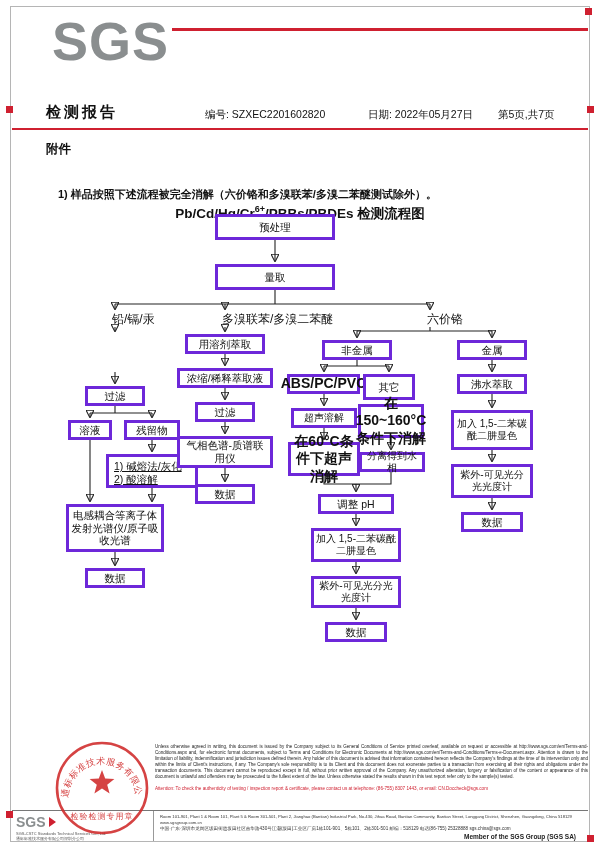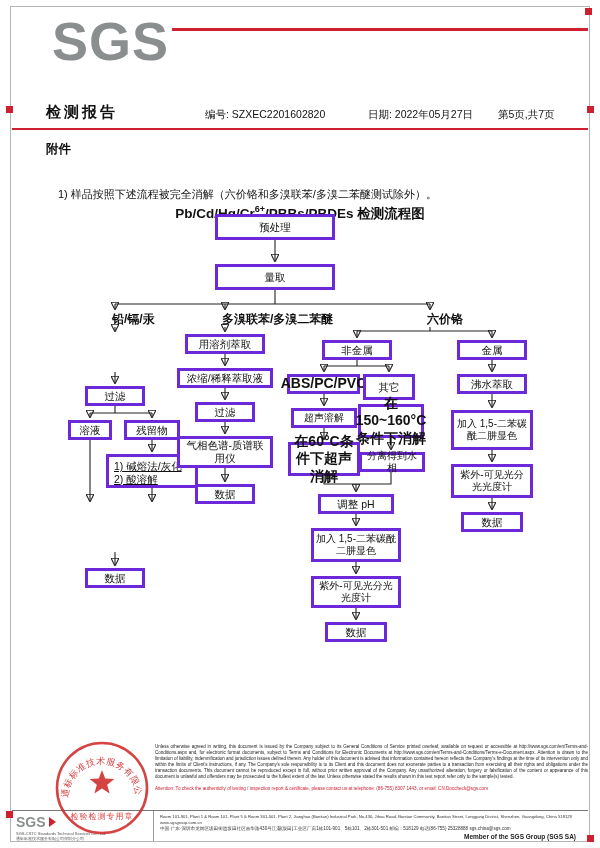--- a/index.html
+++ b/index.html
@@ -18,34 +18,34 @@
   .top-redline { position:absolute; top:28px; left:172px; right:12px; height:2.5px; background:#cf2030; }
   .report-title { position:absolute; left:46px; top:103px; font-size:15px; font-weight:bold; letter-spacing:3px; }
   .hdr-no   { position:absolute; left:205px; top:108px; font-size:10.5px; }
   .hdr-date { position:absolute; left:368px; top:108px; font-size:10.5px; }
   .hdr-page { position:absolute; left:498px; top:108px; font-size:10.5px; }
   .hdr-redline { position:absolute; top:128px; left:12px; right:12px; height:1.8px; background:#cf2030; }
   .attachment { position:absolute; left:46px; top:141px; font-size:12.5px; font-weight:bold; }
   .doc-title { position:absolute; left:0; top:156px; width:100%; text-align:center;
                font-size:13.5px; font-weight:bold;margin-top:48px; }
   .doc-title sup { font-size:9px; }
-  .note { position:absolute; left:58px; top:187px; font-size:11px; }
+  .note { position:absolute; left:58px; top:187px; font-size:11px;font-weight:bold; }
 
   
   .fc { position:absolute; left:40px; top:212px; width:520px; height:436px; }
   .fc-lines { position:absolute; left:0; top:0; }
   .fc-lines path { stroke:#222; stroke-width:1.1; fill:none; }
   .nb { position:absolute; border:3px solid #6d28d9; background:#fff;
         display:flex; align-items:center; justify-content:center;
         text-align:center; font-size:10.5px; line-height:1.22; padding:1px 2px; }
   .nb.small { font-size:10px; }
   .nb.tiny  { font-size:14px;font-weight:bold; }
   .nb.listbox { display:block; text-align:left; padding:3px 2px 0 5px;text-decoration:underline; }
   .nb.listbox span { display:block; }
-  .nl { position:absolute; font-weight:bold; font-size:12px; white-space:nowrap; }
+  .nl { position:absolute; font-weight:normal; font-size:12px; white-space:nowrap; }
 
   
   .stamp { position:absolute; left:42px; top:733px; opacity:.88; z-index:5; }
   .terms { position:absolute; left:155px; top:744px; width:433px;
            font-size:4.5px; line-height:1.32; color:#222; text-align:justify; }
   .attention { position:absolute; left:155px; top:786px; width:433px;
                font-size:4.6px; line-height:1.3; color:#cf2030; }
   .footer-strip { position:absolute; left:12px; right:12px; top:810px; height:31px;
                   border-top:1px solid #777; display:flex; align-items:stretch; }
   .mini-block { width:142px; border-right:1px solid #999; padding:2px 4px; }
@@ -133,20 +133,21 @@
   <div class="nl" style="left:182px;top:99px">多溴联苯/多溴二苯醚</div>
   <div class="nl" style="left:387px;top:99px">六价铬</div>
 
   <div class="nb" style="left:45px;top:174px;width:60px;height:20px">过滤</div>
   <div class="nb" style="left:28px;top:208px;width:44px;height:20px">溶液</div>
   <div class="nb" style="left:84px;top:208px;width:56px;height:20px">残留物</div>
   <div class="nb listbox" style="left:66px;top:242px;width:92px;height:34px">
     <span>1) 碱熔法/灰化</span>
     <span>2) 酸溶解</span>
   </div>
+  <div class="nb" style="left:26px;top:292px;width:98px;height:48px">电感耦合等离子体发射光谱仪/原子吸收光谱</div>
   <div class="nb" style="left:45px;top:356px;width:60px;height:20px">数据</div>
 
   <div class="nb" style="left:145px;top:122px;width:80px;height:20px">用溶剂萃取</div>
   <div class="nb" style="left:137px;top:156px;width:96px;height:20px">浓缩/稀释萃取液</div>
   <div class="nb" style="left:155px;top:190px;width:60px;height:20px">过滤</div>
   <div class="nb" style="left:137px;top:224px;width:96px;height:32px">气相色谱-质谱联用仪</div>
   <div class="nb" style="left:155px;top:272px;width:60px;height:20px">数据</div>
 
   <div class="nb" style="left:282px;top:128px;width:70px;height:20px">非金属</div>
   <div class="nb" style="left:417px;top:128px;width:70px;height:20px">金属</div>

